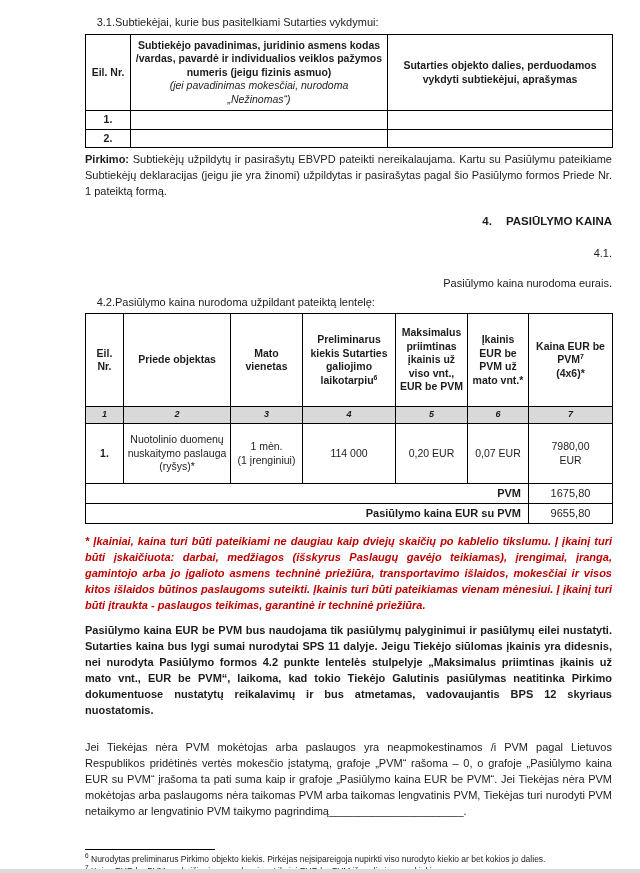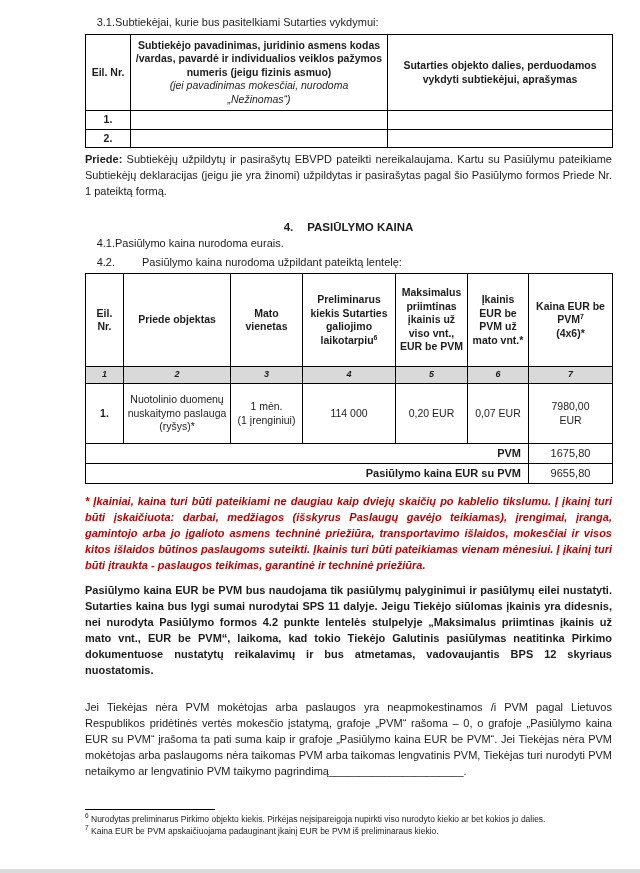--- a/index.html
+++ b/index.html
@@ -26,24 +26,24 @@
   .t1 { margin-top:4px; }
   .t1 .hrow td { font-weight:bold; font-size:10.5px; }
   .t1 .hrow { height:76px; }
   .t1 .erow { height:18px; }
   .t1 .italic-sub { font-weight:normal; font-style:italic; display:block; }
   .t1 .eil { font-weight:bold; }
 
   .pastaba { margin-top:3px; text-align:justify; }
   .pastaba .lbl { font-weight:bold; }
 
-  .h4heading { margin-top:20px; text-align:center; font-weight:bold; font-size:11.5px; line-height:16px; }
+  .h4heading { margin-top:14px; text-align:right; font-weight:bold; font-size:11.5px; line-height:16px; }
   .h4heading .hnum { margin-right:14px; }
-  .items41 { margin-top:0; }
-  .items42 { margin-top:3px;gap:27px; }
+  .items41 { margin-top:16px;flex-direction:column; }
+  .items42 { margin-top:3px; }
 
   
   .t2 { margin-top:3px; }
   .t2 .hrow { height:93px; }
   .t2 .hrow td { font-weight:bold; }
   .t2 .grayrow { height:17px; }
   .t2 .grayrow td { background:#D9D9D9; font-weight:bold; font-style:italic; font-size:9px; padding:1px; }
   .t2 .datarow { height:60px; }
   .t2 .sumrow { height:20px; }
   .t2 .sum-label { text-align:right; font-weight:bold; font-size:11px; padding-right:7px; }
@@ -94,21 +94,21 @@
     </tr>
     <tr class="erow">
       <td class="eil">2.</td>
       <td></td>
       <td></td>
     </tr>
   </tbody>
     </table>
 
   <p class="pastaba">
-    <span class="lbl">Priede:</span><span> Subtiekėjų užpildytų ir pasirašytų EBVPD pateikti nereikalaujama. Kartu su Pasiūlymu pateikiame Subtiekėjų deklaracijas (jeigu jie yra žinomi) užpildytas ir pasirašytas pagal šio Pasiūlymo formos Priede Nr. 1 pateiktą formą.</span>
+    <span class="lbl">Pirkimo:</span><span> Subtiekėjų užpildytų ir pasirašytų EBVPD pateikti nereikalaujama. Kartu su Pasiūlymu pateikiame Subtiekėjų deklaracijas (jeigu jie yra žinomi) užpildytas ir pasirašytas pagal šio Pasiūlymo formos Priede Nr. 1 pateiktą formą.</span>
   </p>
 
   <div class="h4heading">
     <span class="hnum">4.</span><span>PASIŪLYMO KAINA</span>
   </div>
 
   <div class="para numline items41">
     <span class="num">4.1.</span>
     <span>Pasiūlymo kaina nurodoma eurais.</span>
   </div>

